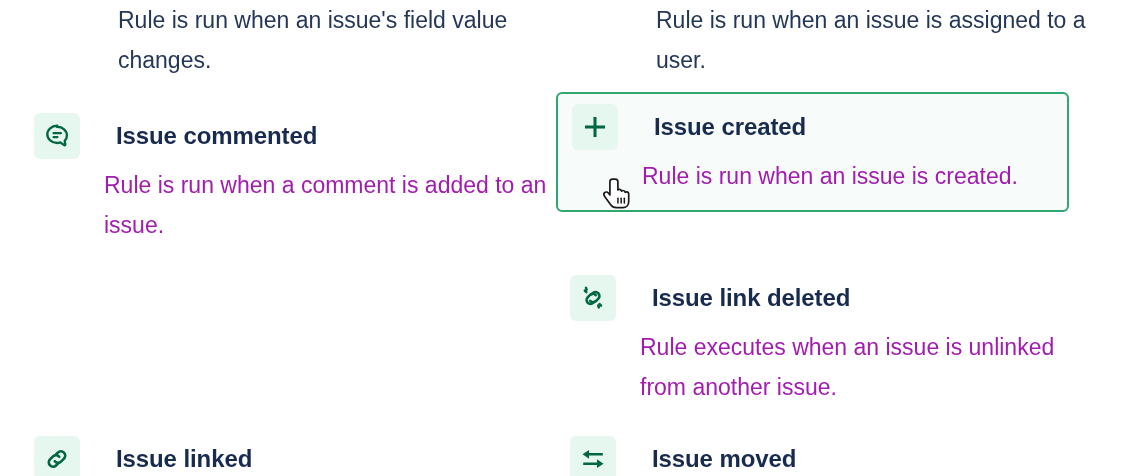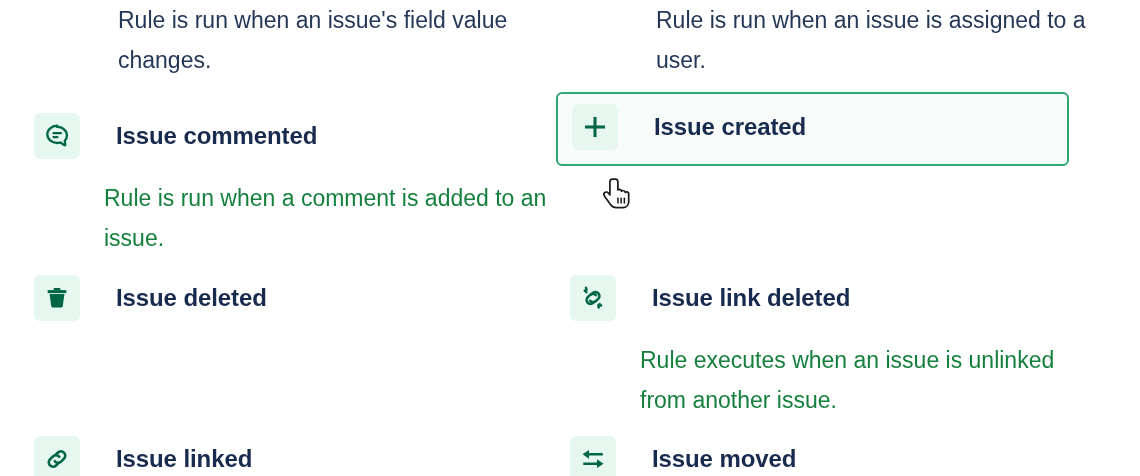--- a/index.html
+++ b/index.html
@@ -76,24 +76,24 @@
     font-size: 24px;
     font-weight: bold;
     color: #182a4e;
     letter-spacing: -0.1px;
     white-space: nowrap;
   }
 
   
   .entry-desc {
     margin-left: 70px;
-    margin-top: 19px;
+    margin-top: 6px;
     font-size: 23px;
     line-height: 40px;
-    color: #15803d;
+    color: #a21caf;
     width: 452px;
   }
   .entry.selected .entry-desc {
     margin-left: 70px;
     width: 440px;
   }
 
   
   .desc-only {
     position: absolute;
@@ -134,30 +134,20 @@
             </svg>
           </span>
           <span class="entry-title">Issue commented</span>
         </div>
         <div class="entry-desc">Rule is run when a comment is added to an issue.</div>
       </div>
     </div>
 
     <div class="entry" style="top:275px;">
       <div class="entry-inner">
-        <div class="head-row">
-          <span class="icon-tile">
-            <svg width="28" height="28" viewBox="0 0 24 24">
-              <rect x="9.2" y="3.4" width="5.6" height="2.1" fill="#006644"></rect>
-              <rect x="4.0" y="5.2" width="16" height="2.6" fill="#006644"></rect>
-              <path d="M5.6 8.6h12.8l-1.5 10.5a1.3 1.3 0 0 1-1.3 1.1H8.4a1.3 1.3 0 0 1-1.3-1.1z" fill="#006644"></path>
-            </svg>
-          </span>
-          <span class="entry-title">Issue deleted</span>
-        </div>
       </div>
     </div>
 
     <div class="entry" style="top:436px;">
       <div class="entry-inner">
         <div class="head-row">
           <span class="icon-tile">
             <svg width="28" height="28" viewBox="0 0 24 24">
               <g fill="none" stroke="#006644" stroke-width="2.3" stroke-linecap="round">
                 <path d="M10.1 13.9a3.6 3.6 0 0 0 5.3.35l2.6-2.6a3.65 3.65 0 0 0-5.16-5.16l-1.5 1.48"></path>
@@ -180,20 +170,21 @@
       <div class="entry-inner">
         <div class="head-row">
           <span class="icon-tile">
             <svg width="28" height="28" viewBox="0 0 24 24">
               <rect x="10.7" y="3.4" width="2.6" height="17.2" fill="#006644"></rect>
               <rect x="3.4" y="10.7" width="17.2" height="2.6" fill="#006644"></rect>
             </svg>
           </span>
           <span class="entry-title">Issue created</span>
         </div>
+        <div class="entry-desc">Rule is run when an issue is created.</div>
       </div>
     </div>
 
     <div class="entry" style="top:275px;">
       <div class="entry-inner">
         <div class="head-row">
           <span class="icon-tile">
             <svg width="28" height="28" viewBox="0 0 24 24">
               <g fill="none" stroke="#006644" stroke-width="2.2" stroke-linecap="round">
                 <path d="M9.6 14.4a3.3 3.3 0 0 0 4.9.3l2.1-2.1a3.35 3.35 0 0 0-4.75-4.72l-1.0 1.0"></path>

